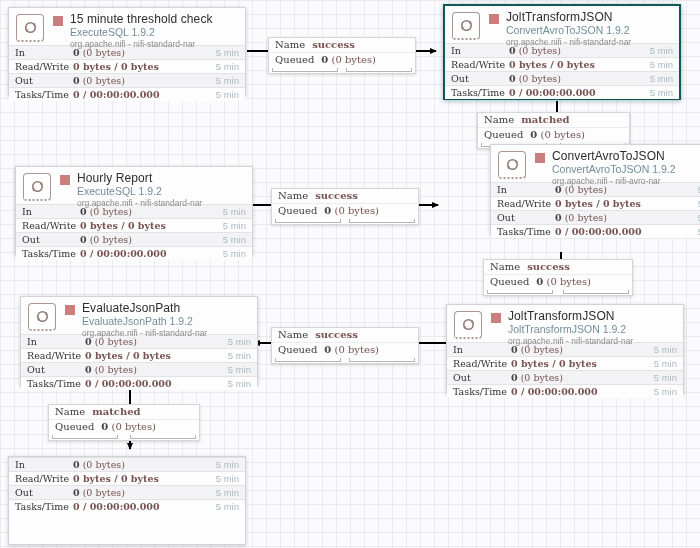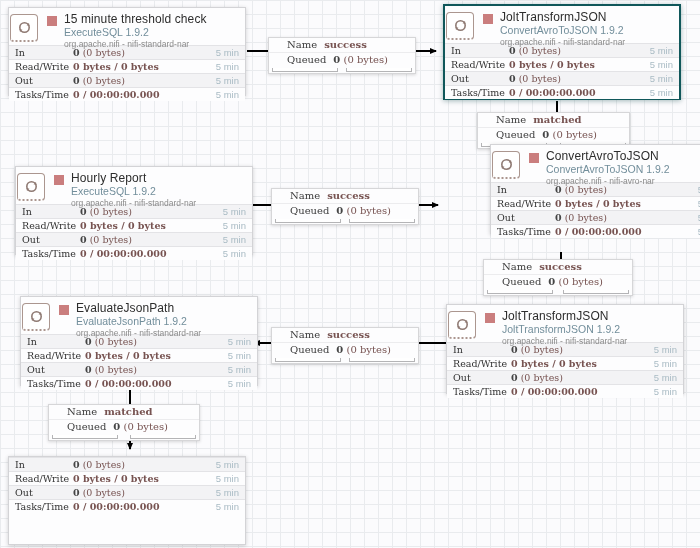--- a/index.html
+++ b/index.html
@@ -7,41 +7,41 @@
   #canvas{position:relative;width:700px;height:548px;background-color:#fbfbfd;
     background-image:linear-gradient(#e9ebee 1px,transparent 1px),
                      linear-gradient(90deg,#e9ebee 1px,transparent 1px);
     background-size:14px 14px;}
   #wires{position:absolute;left:0;top:0;width:700px;height:548px;z-index:1;}
   #wires path{pointer-events:stroke;}
   
   .proc{position:absolute;width:238px;background:#fdfdfe;border:1px solid #d3d3d6;
     box-shadow:0 1px 4px rgba(0,0,0,.18);z-index:3;box-sizing:border-box;}
   .proc.selected{border:2px solid #10575a;box-shadow:0 1px 5px rgba(0,60,60,.35);}
-  .phead{display:flex;align-items:flex-start;height:37px;padding:5px 6px 0 1px;box-sizing:border-box;}
+  .phead{display:flex;align-items:flex-start;height:37px;padding:5px 6px 0 7px;box-sizing:border-box;}
   .stamp{width:26px;height:25px;border:1px solid #ab968f;border-bottom:2px dotted #ab968f;
     border-radius:4px;display:flex;align-items:center;justify-content:center;flex:0 0 auto;margin-top:1px;background:#fff;}
   .stopsq{width:10px;height:10px;background:#ca7e7e;flex:0 0 auto;margin:3px 7px 0 9px;}
   .ptitles{flex:1;min-width:0;line-height:1;}
   .pname{font-size:12px;color:#2d2d2d;font-weight:500;letter-spacing:.1px;white-space:nowrap;}
   .ptype{font-size:10.5px;color:#728e9b;margin-top:2px;white-space:nowrap;}
   .pbundle{font-size:8.5px;color:#8a8a8a;margin-top:2px;white-space:nowrap;}
   .srow{display:flex;align-items:center;height:13px;padding:0 6px;border-top:1px solid #e3e3e6;
     font-family:"DejaVu Serif",serif;font-size:9.5px;background:#fdfdfe;}
   .srow.alt{background:#f3f3f5;}
   .slabel{width:58px;color:#333;flex:0 0 auto;}
   .sval{flex:1;color:#454545;white-space:nowrap;}
   .sval b{color:#454545;font-weight:bold;}
   .sval .mut{color:#775351;}
   .sval.emph{color:#775351;font-weight:bold;}
   .stime{font-family:"Liberation Sans",sans-serif;color:#a9bbc4;font-size:9.5px;flex:0 0 auto;}
   
   .clabel{position:absolute;background:#fdfdfe;border:1px solid #d6d6d8;box-shadow:0 1px 3px rgba(0,0,0,.15);
     z-index:2;font-family:"DejaVu Serif",serif;font-size:10px;box-sizing:border-box;}
-  .crow{display:flex;gap:7px;padding:1px 18px;line-height:12px;white-space:nowrap;}
+  .crow{display:flex;gap:7px;padding:1px 6px;line-height:12px;white-space:nowrap;}
   .crow.first{border-bottom:1px solid #ececee;}
   .ckey{color:#3c3c3c;}
   .cval{color:#775351;font-weight:bold;}
   .cq b{color:#454545;} .cq .mut{color:#775351;}
   .cbars{position:relative;height:6px;}
   .cbar{position:absolute;bottom:1px;height:4px;border:1px solid #b4b4b6;border-top:none;background:#fff;box-sizing:border-box;}
   .cbar.b1{left:3px;width:66px;} .cbar.b2{right:3px;width:66px;}
 </style>
 </head>
 <body>

